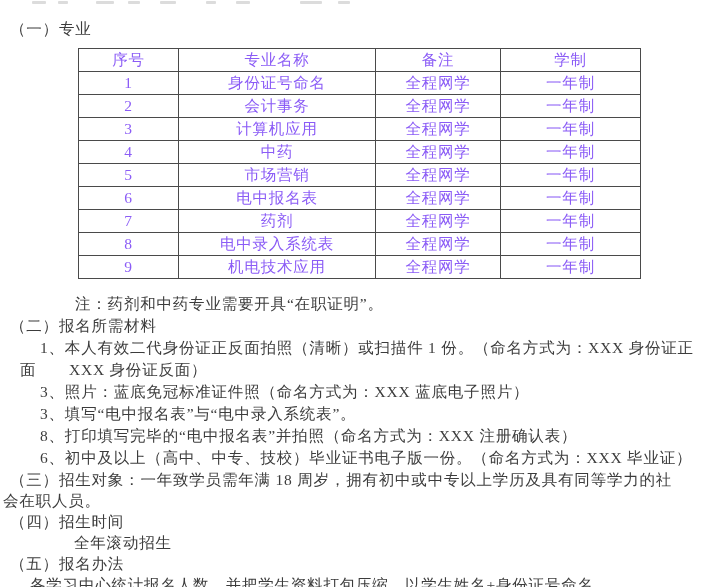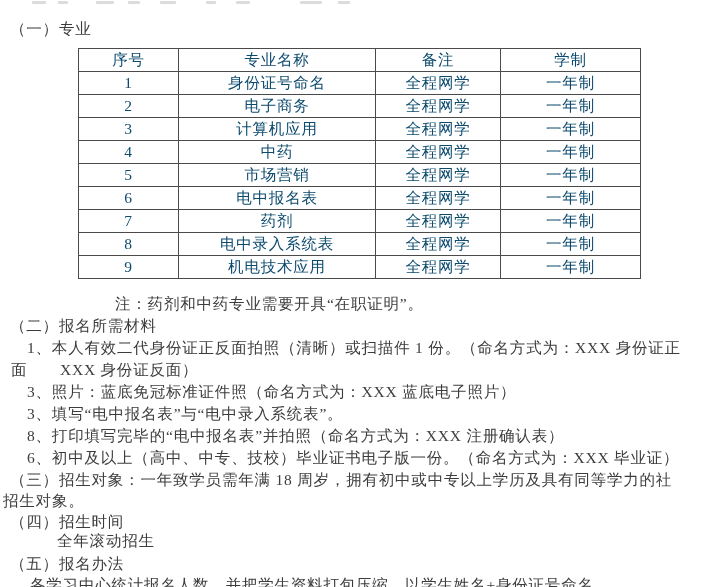--- a/index.html
+++ b/index.html
@@ -41,46 +41,46 @@
   .r9 { left: 338px; width: 12px; opacity: 0.35; }
 
   .line {
     line-height: 22px;
     white-space: pre;
   }
   .tight {
     line-height: 21px;
   }
   .heading      { margin-left: 10px; }
-  .note-line    { margin-left: 115px; margin-top: 14px; }
-  .item-line    { margin-left: 27px; }
-  .cont-line    { margin-left: 11px; }
+  .note-line    { margin-left: 75px; margin-top: 14px; }
+  .item-line    { margin-left: 40px; }
+  .cont-line    { margin-left: 20px; }
   .wrap-line    { margin-left: 3px; }
-  .body4-line   { margin-left: 57px; font-family: Liberation Mono, monospace; }
+  .body4-line   { margin-left: 74px; }
   .body5-line   { margin-left: 30px; }
 
   .h1 { margin-top: 12px; }
 
   table.majors {
     margin-left: 78px;
     margin-top: 8px;
     border-collapse: collapse;
     table-layout: fixed;
     width: 562px;
   }
   table.majors th,
   table.majors td {
     border: 1px solid #4a4a4a;
     height: 22px;
     padding: 0;
     text-align: center;
     vertical-align: middle;
     font-weight: normal;
     font-size: 15.5px;
-    color: #0c4a6e;
+    color: #8b5cf6;
     letter-spacing: 0.8px;
   }
   col.c1 { width: 100px; }
   col.c2 { width: 197px; }
   col.c3 { width: 125px; }
   col.c4 { width: 140px; }
 </style>
 </head>
 <body>
 
@@ -115,21 +115,21 @@
   </thead>
   <tbody>
       <tr>
         <td>1</td>
         <td>身份证号命名</td>
         <td>全程网学</td>
         <td>一年制</td>
       </tr>
       <tr>
         <td>2</td>
-        <td>电子商务</td>
+        <td>会计事务</td>
         <td>全程网学</td>
         <td>一年制</td>
       </tr>
       <tr>
         <td>3</td>
         <td>计算机应用</td>
         <td>全程网学</td>
         <td>一年制</td>
       </tr>
       <tr>
@@ -176,19 +176,19 @@
 <div class="line heading">（二）报名所需材料</div>
 
 <div class="line item-line">1、本人有效二代身份证正反面拍照（清晰）或扫描件 1 份。（命名方式为：XXX 身份证正</div>
 <div class="line cont-line">面　　XXX 身份证反面）</div>
 <div class="line item-line">3、照片：蓝底免冠标准证件照（命名方式为：XXX 蓝底电子照片）</div>
 <div class="line item-line">3、填写“电中报名表”与“电中录入系统表”。</div>
 <div class="line item-line">8、打印填写完毕的“电中报名表”并拍照（命名方式为：XXX 注册确认表）</div>
 <div class="line item-line">6、初中及以上（高中、中专、技校）毕业证书电子版一份。（命名方式为：XXX 毕业证）</div>
 
 <div class="line tight heading">（三）招生对象：一年致学员需年满 18 周岁，拥有初中或中专以上学历及具有同等学力的社</div>
-<div class="line tight wrap-line">招生对象。</div>
+<div class="line tight wrap-line">会在职人员。</div>
 
 <div class="line tight heading">（四）招生时间</div>
 <div class="line tight body4-line">全年滚动招生</div>
 
 <div class="line tight heading">（五）报名办法</div>
 <div class="line tight body5-line">各学习中心统计报名人数，并把学生资料打包压缩，以学生姓名+身份证号命名。</div>
 
 </body></html>

